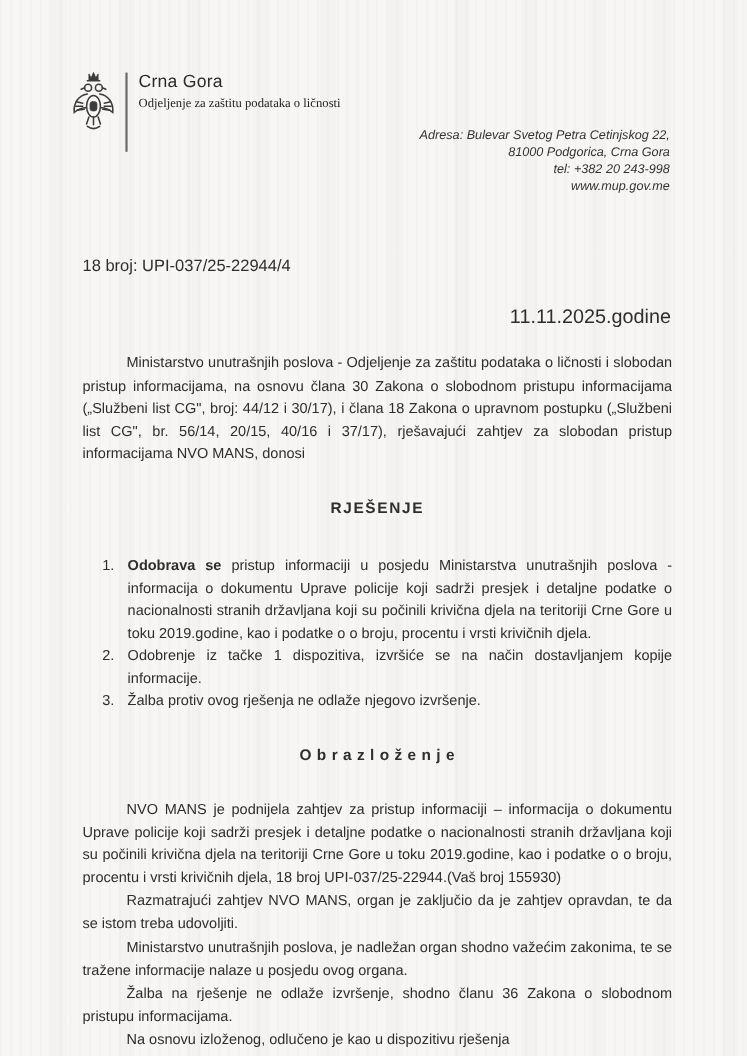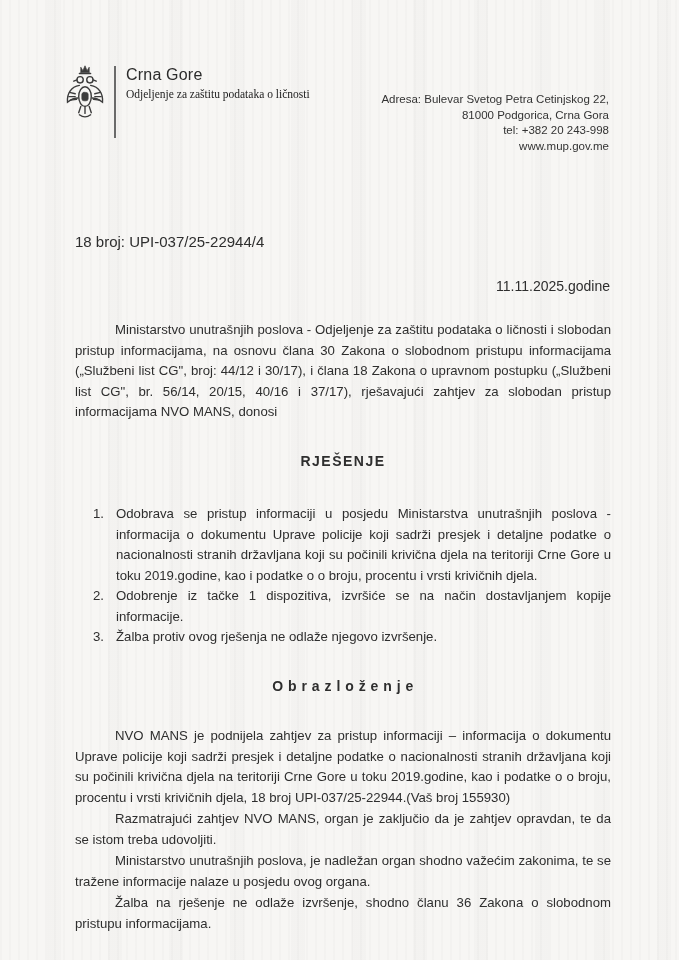--- a/index.html
+++ b/index.html
@@ -28,44 +28,44 @@
     width:2px; height:72px; background:#6a6a6a; margin:4px 10px 0 0;
   }
   .head-text{padding-top:4px;}
   .country{font-size:16px; color:#2b2b2b; letter-spacing:.2px;}
   .ministry{font-size:15.5px; color:#2b2b2b; margin-top:6px; letter-spacing:.2px;}
   .dept{
     font-family:"Liberation Serif", serif;
     font-weight:normal; font-size:11.5px; color:#222; margin-top:3px; line-height:14px;
   }
   .address{
-    position:absolute; top:92px; right:70px;
-    text-align:right; font-size:11.5px; color:#333; line-height:15.5px;
+    position:absolute; top:116px; right:70px;
+    text-align:right; font-size:11.5px; color:#333; line-height:15.5px;font-style:italic;
   }
   
   .refline{position:absolute; top:233px; left:75px; font-size:15px; color:#2e2e2e;}
-  .dateline{position:absolute; top:278px; right:69px; font-size:14px; color:#2e2e2e;}
+  .dateline{position:absolute; top:278px; right:69px; font-size:18px; color:#2e2e2e;}
   
   .doc-body{
     position:absolute; top:320px; left:75px; width:536px;
     font-size:13.2px; line-height:20.5px; color:#2e2e2e;
     text-align:justify;
   }
   .para{ text-indent:40px; margin:0; }
   .heading{
     text-align:center; font-weight:bold; font-size:14px;
     letter-spacing:1.5px; text-indent:0; margin:0;
   }
   .h-rjesenje{margin-top:28px;}
   .h-obraz{margin-top:28px; letter-spacing:.5px;}
   .decision-list{ margin:33px 0 0 18px; }
   .decision-item{ display:flex; align-items:flex-start; }
   .decision-item .num{ flex:0 0 23px; }
   .decision-item .itxt{ flex:1; text-align:justify; }
-  .bold{font-weight:normal;}
+  .bold{font-weight:bold;}
   .expl{margin-top:30px;}
   .expl .para{margin-top:0;}
   .expl .para + .para{margin-top:1px;}
   .p-gap{margin-top:9px;}
 </style>
 </head>
 <body>
 
 <div class="page">
 
@@ -86,21 +86,21 @@
       <path d="M52 42 L44 44 M53 48 L44 48 M51 53 L42 52"></path>
 
       <ellipse cx="30" cy="48" rx="9" ry="14"></ellipse>
       <rect x="25.5" y="42" width="9" height="12" rx="3" fill="#3c3c3c" stroke-width="1"></rect>
 
       <path d="M30 62 L30 72 M24 62 L21 71 M36 62 L39 71"></path>
       <path d="M22 74 Q30 80 38 74"></path>
     </svg>
     <div class="head-divider"></div>
     <div class="head-text">
-      <div class="country">Crna Gore</div>
+      <div class="country">Crna Gora</div>
       <div class="dept">Odjeljenje za zaštitu podataka o ličnosti</div>
     </div>
   </div>
 
   <div class="address">
     <div>Adresa: Bulevar Svetog Petra Cetinjskog 22,</div>
     <div>81000 Podgorica, Crna Gora</div>
     <div>tel: +382 20 243-998</div>
     <div>www.mup.gov.me</div>
   </div>
@@ -129,16 +129,17 @@
       </div>
     </div>
 
     <p class="heading h-obraz">O b r a z l o ž e n j e</p>
 
     <div class="expl">
       <p class="para">NVO MANS je podnijela zahtjev za pristup informaciji – informacija o dokumentu Uprave policije koji sadrži presjek i detaljne podatke o nacionalnosti stranih državljana koji su počinili krivična djela na teritoriji Crne Gore u toku 2019.godine, kao i podatke o o broju, procentu i vrsti krivičnih djela, 18 broj UPI-037/25-22944.(Vaš broj 155930)</p>
       <p class="para p-gap">Razmatrajući zahtjev NVO MANS, organ je zaključio da je zahtjev opravdan, te da se istom treba udovoljiti.</p>
       <p class="para">Ministarstvo unutrašnjih poslova, je nadležan organ shodno važećim zakonima, te se tražene informacije nalaze u posjedu ovog organa.</p>
       <p class="para p-gap">Žalba na rješenje ne odlaže izvršenje, shodno članu 36 Zakona o slobodnom pristupu informacijama.</p>
+      <p class="para p-gap">Na osnovu izloženog, odlučeno je kao u dispozitivu rješenja</p>
     </div>
 
   </div>
 </div>
 
 </body></html>

